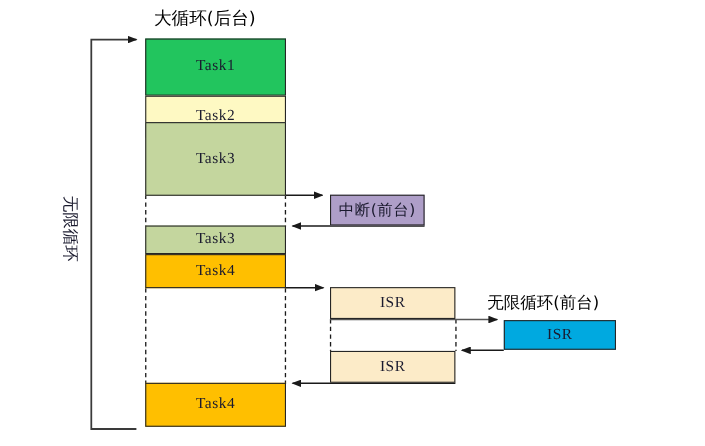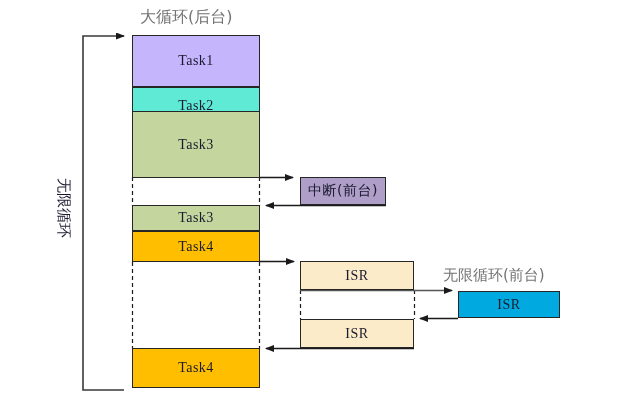--- a/index.html
+++ b/index.html
@@ -32,21 +32,21 @@
     align-items: center;
     justify-content: center;
     font-size: 14px;
     color: #1a1a2e;
     letter-spacing: 0.5px;
     font-family: "Liberation Serif", "DejaVu Serif", serif;
   }
   .label {
     position: absolute;
     font-size: 15px;
-    color: #737373;
+    color: #000000;
     white-space: nowrap;
     font-family: "Liberation Serif", "DejaVu Serif", serif;
   }
   .vlabel {
     position: absolute;
     font-size: 15px;
     color: #1a1a2e;
     white-space: nowrap;
     transform-origin: 0 0;
     transform: rotate(90deg);
@@ -105,23 +105,23 @@
       <path d="M 414 348.5 L 266 348.5" fill="none" stroke="#1a1a1a" stroke-width="1.4" marker-end="url(#arrowhead)"></path>
     </g>
   </svg>
 
   <div class="label cjk" style="left:140px; top:7px; font-size:16px;">大循环(后台)</div>
 
   <div class="vlabel cjk" style="left:73px; top:178px;">无限循环</div>
 
   <div class="label cjk" style="left:443px; top:266px; font-size:15px;">无限循环(前台)</div>
 
-  <div class="box" style="left:132px; top:35px; width:128px; height:52px; background:#c4b5fd;">Task1</div>
+  <div class="box" style="left:132px; top:35px; width:128px; height:52px; background:#22c55e;">Task1</div>
 
-  <div class="box" style="left:132px; top:87px; width:128px; height:38px; background:#5eead4;">Task2</div>
+  <div class="box" style="left:132px; top:87px; width:128px; height:38px; background:#fef9c3;">Task2</div>
 
   <div class="box" style="left:132px; top:111px; width:128px; height:67px; background:#C4D69E;">Task3</div>
 
   <div class="box" style="left:132px; top:205px; width:128px; height:26px; background:#C4D69E;">Task3</div>
 
   <div class="box" style="left:132px; top:231px; width:128px; height:31px; background:#FFBF00;">Task4</div>
 
   <div class="box" style="left:132px; top:348px; width:128px; height:40px; background:#FFBF00;">Task4</div>
 
   <div class="box cjk" style="left:300px; top:177px; width:86px; height:28px; background:#AE9EC8; font-size:14px;">中断(前台)</div>

